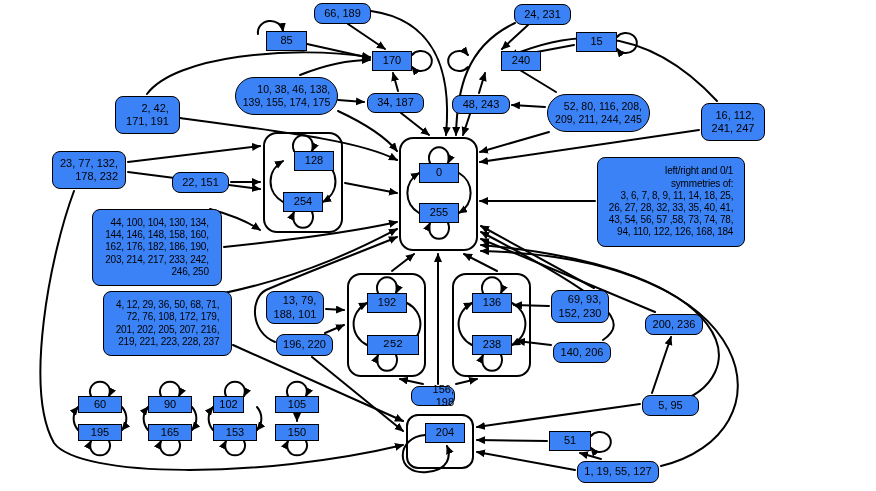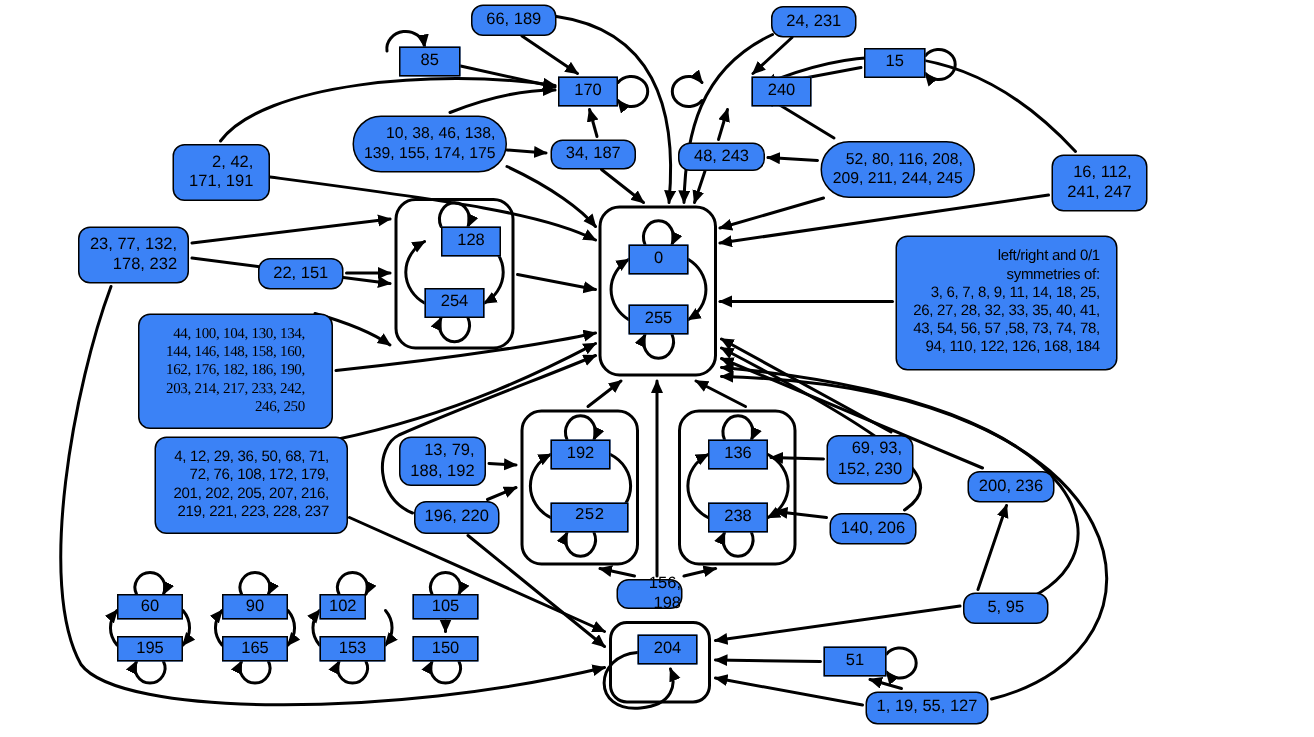--- a/index.html
+++ b/index.html
@@ -168,31 +168,31 @@
 241, 247</div>
   <div class="box group" style="left:52px;top:151px;width:74px;height:38px;">23, 77, 132,
 178, 232</div>
   <div class="box group" style="left:172px;top:172px;width:57px;height:21px;">22, 151</div>
   <div class="box group fs10" style="left:597px;top:157px;width:148px;height:90px;">left/right and 0/1
 symmetries of:
 3, 6, 7, 8, 9, 11, 14, 18, 25,
 26, 27, 28, 32, 33, 35, 40, 41,
 43, 54, 56, 57 ,58, 73, 74, 78,
 94, 110, 122, 126, 168, 184</div>
-  <div class="box group fs10" style="left:92px;top:209px;width:130px;height:77px;font-family:Liberation Serif, serif;">44, 100, 104, 130, 134,
+  <div class="box group fs10" style="left:92px;top:209px;width:130px;height:77px;">44, 100, 104, 130, 134,
 144, 146, 148, 158, 160,
 162, 176, 182, 186, 190,
 203, 214, 217, 233, 242,
 246, 250</div>
   <div class="box group fs10" style="left:103px;top:291px;width:129px;height:65px;">4, 12, 29, 36, 50, 68, 71,
 72, 76, 108, 172, 179,
 201, 202, 205, 207, 216,
 219, 221, 223, 228, 237</div>
   <div class="box group" style="left:266px;top:291px;width:58px;height:33px;">13, 79,
-188, 192</div>
+188, 101</div>
   <div class="box group" style="left:276px;top:334px;width:57px;height:22px;">196, 220</div>
   <div class="box group" style="left:551px;top:290px;width:58px;height:33px;">69, 93,
 152, 230</div>
   <div class="box group" style="left:553px;top:342px;width:58px;height:21px;">140, 206</div>
   <div class="box group" style="left:645px;top:314px;width:58px;height:21px;">200, 236</div>
   <div class="box group" style="left:411px;top:386px;width:44px;height:20px;padding-left:20px;">156, 198</div>
   <div class="box group" style="left:642px;top:395px;width:57px;height:21px;">5, 95</div>
   <div class="box group" style="left:577px;top:461px;width:82px;height:22px;">1, 19, 55, 127</div>
 
 </div>

